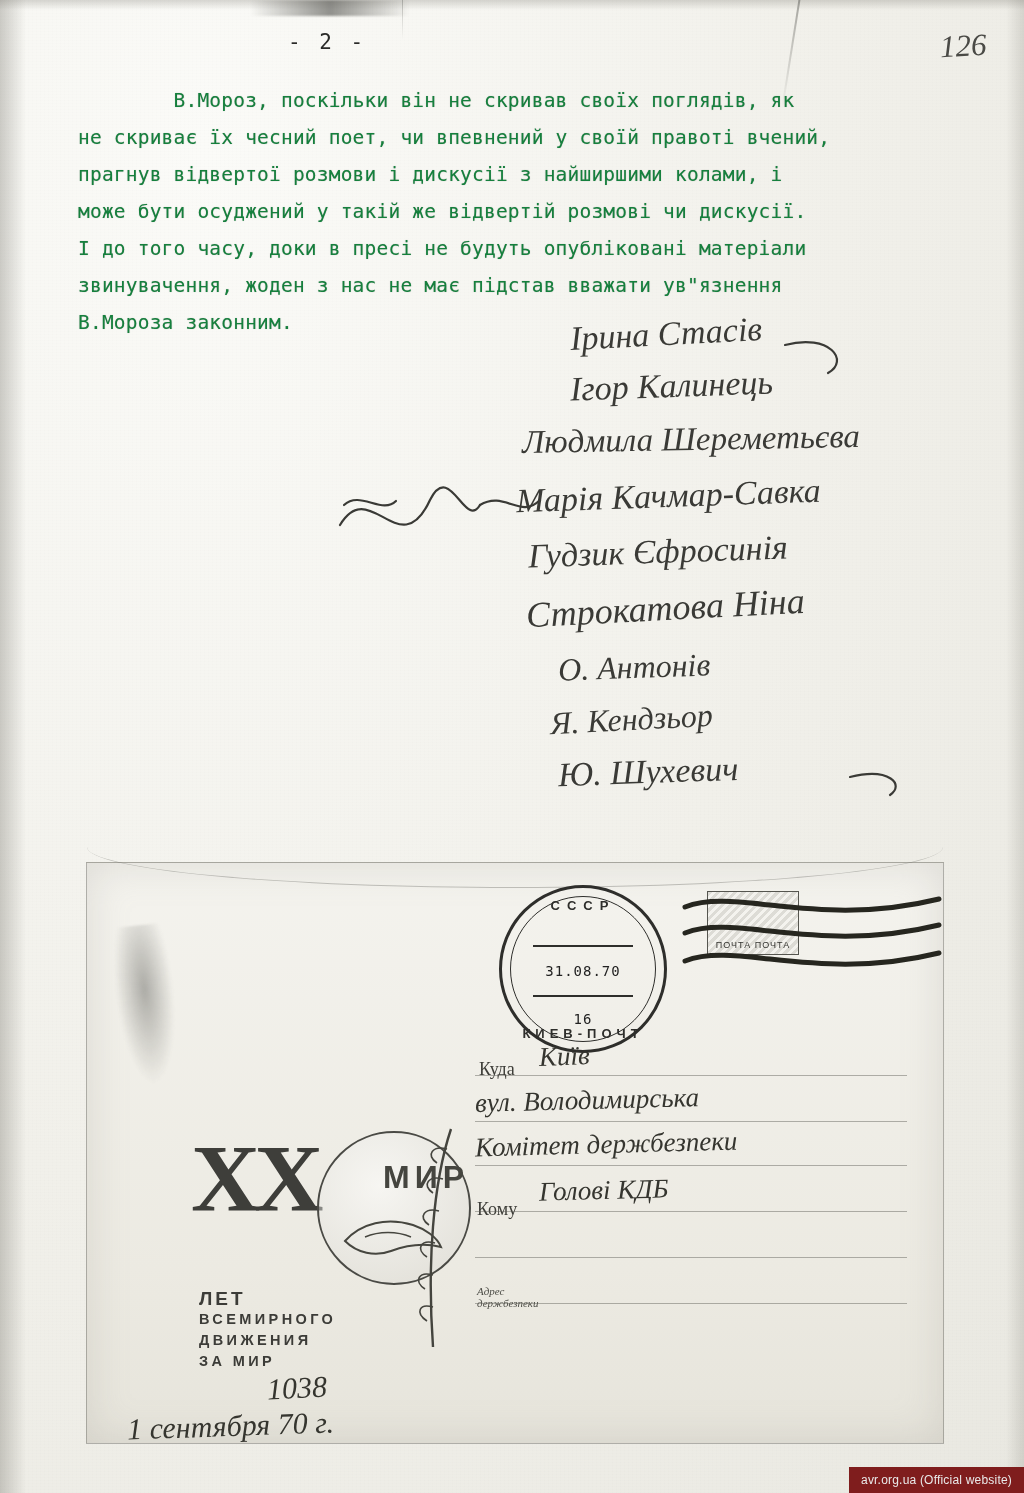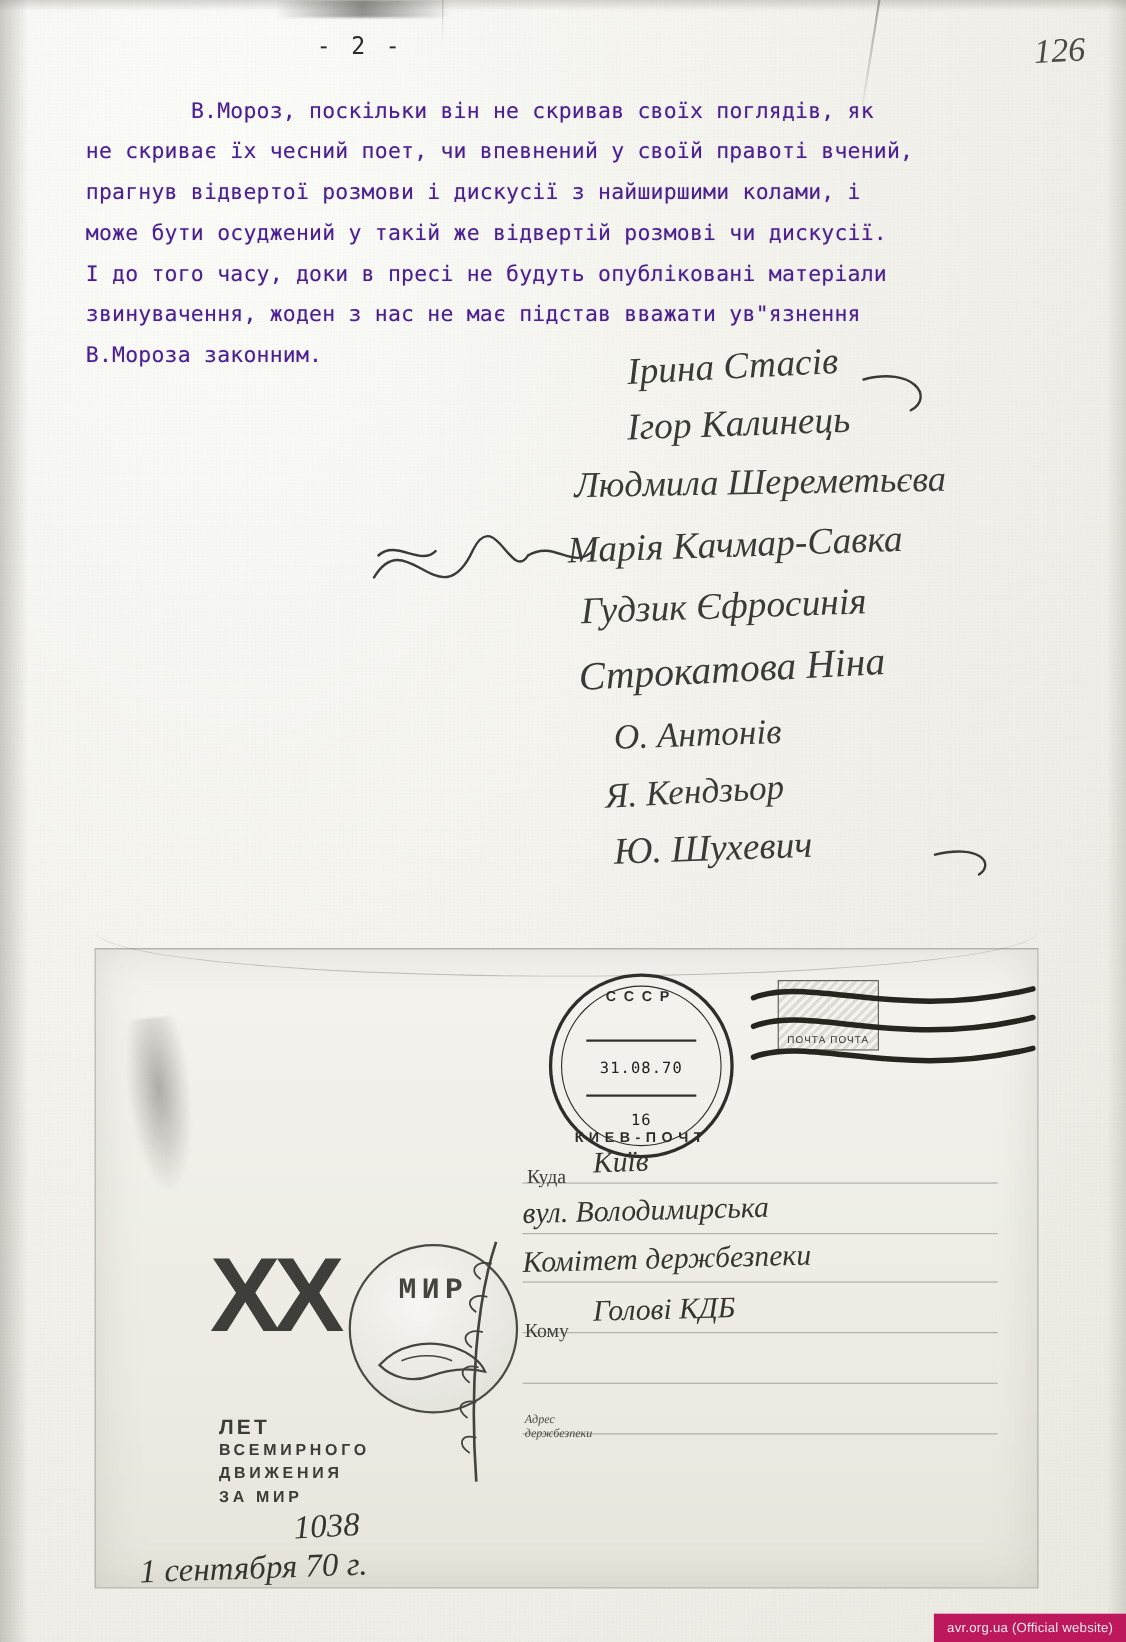--- a/index.html
+++ b/index.html
@@ -91,21 +91,21 @@
   }
 
   
   .body-text {
     position: absolute;
     left: 78px; top: 82px;
     width: 890px;
     font-family: "DejaVu Sans Mono", monospace;
     font-size: 19.5px;
     line-height: 37px;
-    color: #4c1d95;
+    color: #15803d;
     letter-spacing: .2px;
     white-space: pre-wrap;
     text-shadow: 0 0 1px rgba(40,40,38,.35);
   }
 
   
   .signatures {
     position: absolute;
     left: 330px; top: 315px;
     width: 660px;
@@ -144,40 +144,40 @@
 
   
   .emblem {
     position: absolute;
     left: 20px; top: 250px;
     width: 300px; height: 270px;
   }
   .xx {
     position: absolute;
     left: 84px; top: 10px;
-    font-family: Liberation Sans, sans-serif;
+    font-family: Liberation Serif, serif;
     font-size: 96px;
     font-weight: bold;
     color: #3e3e3a;
     letter-spacing: -6px;
   }
   .globe {
     position: absolute;
     left: 210px; top: 18px;
     width: 150px; height: 150px;
     border-radius: 50%;
     border: 2px solid #4a4a45;
     background: radial-gradient(circle at 40% 35%, rgba(255,255,255,.5), rgba(200,198,190,.35));
   }
   .globe-mir {
     position: absolute;
     left: 0; right: 0; top: 26px;
-    text-align: center;
-    font-family: Liberation Mono, monospace;
-    font-size: 27px;
+    text-align: right;
+    font-family: Liberation Sans, sans-serif;
+    font-size: 32px;
     letter-spacing: 5px;
     color: #45453f;
     font-weight: bold;
   }
   .dove {
     position: absolute;
     left: 22px; top: 74px;
     width: 104px; height: 50px;
   }
   .wreath {
@@ -297,21 +297,21 @@
     font-family: "Liberation Serif", serif;
     font-style: italic;
     color: #35352f;
     white-space: nowrap;
   }
 
   
   .watermark {
     position: absolute;
     right: 0; bottom: 0;
-    background: #be185d;
+    background: #7f1d1d;
     color: #e9e9e9;
     font-family: "Liberation Sans", sans-serif;
     font-size: 12px;
     padding: 6px 12px;
     letter-spacing: .2px;
   }
   svg { display: block; }
 </style>
 </head>
 <body>

